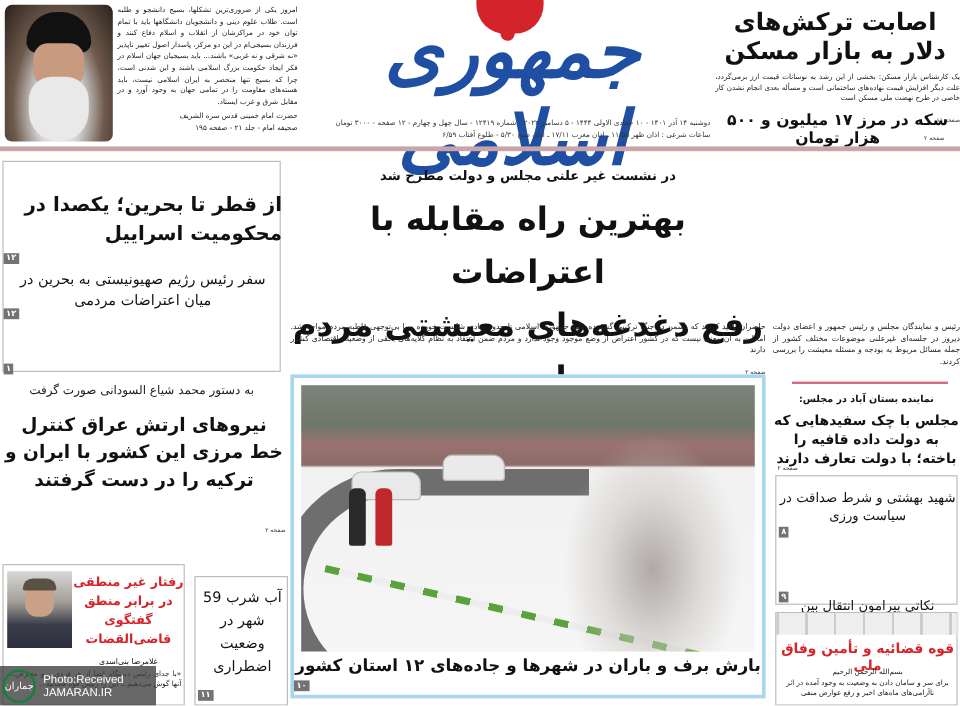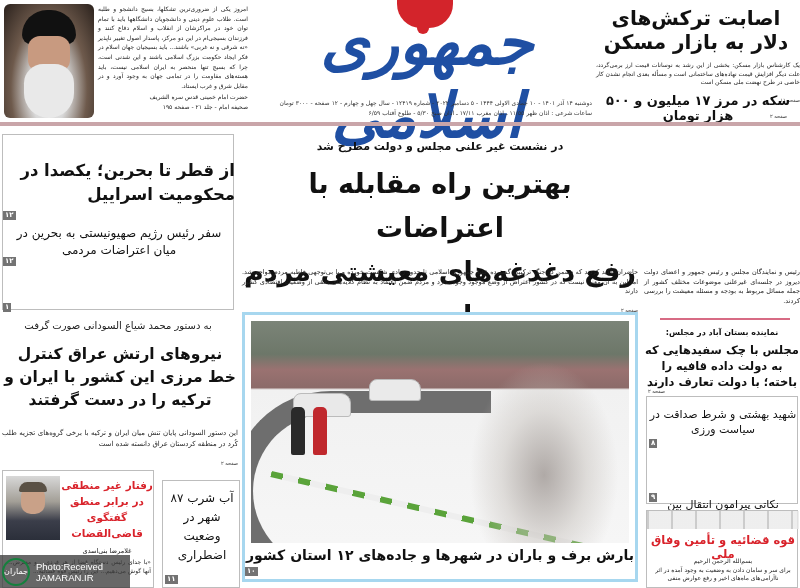--- a/index.html
+++ b/index.html
@@ -138,35 +138,34 @@
   <div id="qatar-title">از قطر تا بحرین؛ یکصدا در محکومیت اسراییل</div>
   <span class="pg" style="left:0;top:76px">۱۲</span>
   <div id="qatar-sub1">سفر رئیس رژیم صهیونیستی به بحرین در میان اعتراضات مردمی</div>
   <span class="pg" style="left:0;top:122px">۱۲</span>
   <span class="pg" style="left:0;top:168px">۱</span>
 </div>
 
 <div id="iraq-kicker" class="abs">به دستور محمد شیاع السودانی صورت گرفت</div>
 <div id="iraq-title" class="abs">نیروهای ارتش عراق کنترل خط مرزی این کشور با ایران و ترکیه را در دست گرفتند</div>
 <div id="iraq-body" class="abs">
-  <p class="small">این دستور السودانی پایان تنش میان ایران و ترکیه با برخی گروه‌های تجزیه طلب کُرد در منطقه کردستان عراق دانسته شده است</p>
   <span class="pgref">صفحه ۲</span>
 </div>
 
 <div id="judiciary-box" class="box">
   <div id="judiciary-photo"></div>
   <div id="judiciary-title">رفتار غیر منطقی در برابر منطق گفتگوی قاضی‌القضات</div>
   <div id="judiciary-author">غلامرضا بنی‌اسدی</div>
   <div id="judiciary-text">
     <p class="small">«با جدای رئیس دستگاه قضا از هر فردی... و معترض... آنها گوش می‌دهیم... این را رئیس قوه قضائیه...</p>
   </div>
 </div>
 
 <div id="water-box" class="box">
-  <div id="water-title">آب شرب ۸۷ شهر در وضعیت اضطراری</div>
+  <div id="water-title">آب شرب 59 شهر در وضعیت اضطراری</div>
   <span class="pg" style="left:2px;top:94px">۱۱</span>
 </div>
 
 <div id="watermark" class="abs">
   <div id="wm-logo">جماران</div>
   <div id="wm-text">
     <div>Photo:Received</div>
     <div>JAMARAN.IR</div>
   </div>
 </div>

